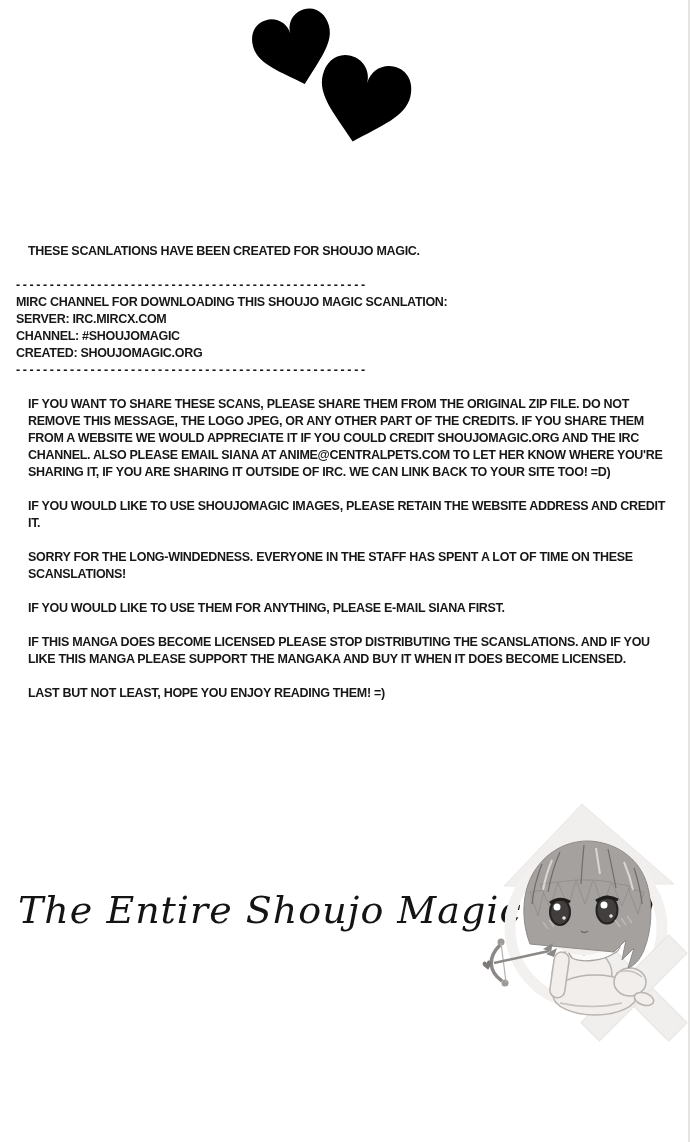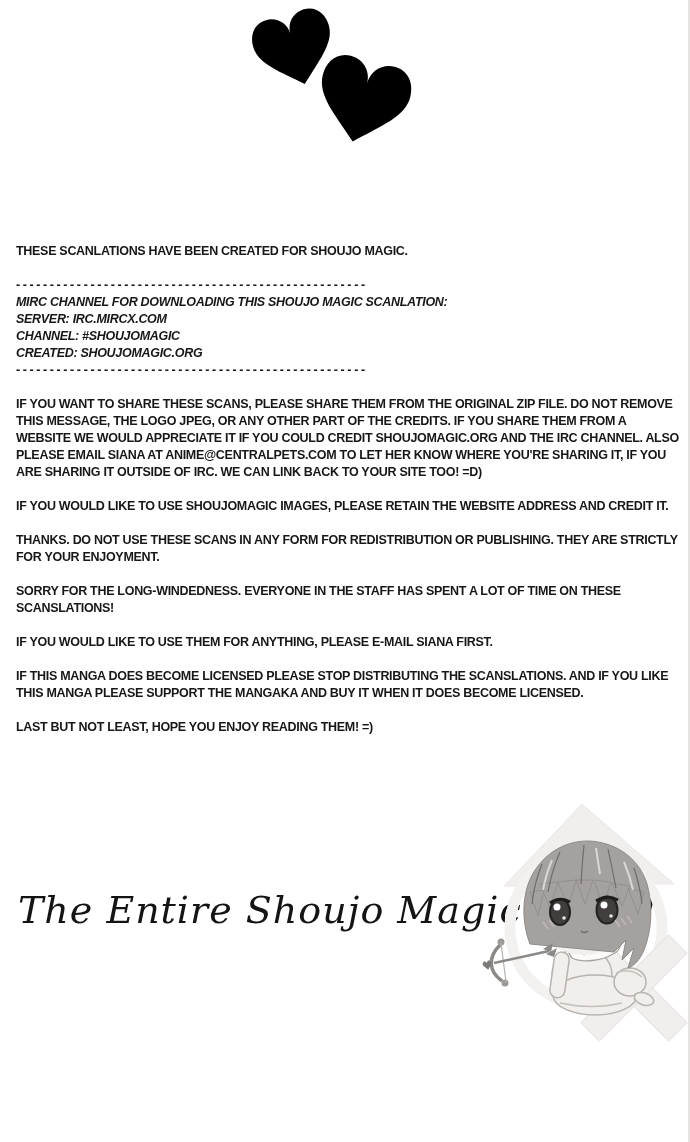--- a/index.html
+++ b/index.html
@@ -6,22 +6,22 @@
   .page {
     position:relative; width:690px; height:1142px; background:#ffffff;
     overflow:hidden; font-family:"Liberation Sans", sans-serif;
   }
   .hearts { position:absolute; left:228px; top:6px; }
   .text-block {
     position:absolute; left:16px; top:243px; width:664px;
     color:#171717; font-size:12.5px; line-height:17px; font-weight:bold;
     letter-spacing:-0.3px;
   }
-  .text-block p { margin:0 0 17px 0; }
-  .text-block p.tight { margin:0;font-style:italic; }
+  .text-block p { margin:0 0 17px 12px; }
+  .text-block p.tight { margin:0; }
   .text-block p.divider {
     margin:0; letter-spacing:2.6px; font-weight:bold; white-space:nowrap;
     overflow:hidden;
   }
   .text-block p.divider.divider-bottom { margin:0 0 17px 0; }
   .signature {
     position:absolute; left:18px; top:888px; width:500px;
     font-family:"DejaVu Serif", serif; font-style:italic;
     font-size:38px; color:#141414; letter-spacing:1px; white-space:nowrap;
   }
@@ -50,21 +50,20 @@
 
     <p class="divider">----------------------------------------------------</p>
     <p class="tight">MIRC CHANNEL FOR DOWNLOADING THIS SHOUJO MAGIC SCANLATION:</p>
     <p class="tight">SERVER: IRC.MIRCX.COM</p>
     <p class="tight">CHANNEL: #SHOUJOMAGIC</p>
     <p class="tight">CREATED: SHOUJOMAGIC.ORG</p>
     <p class="divider divider-bottom">----------------------------------------------------</p>
 
     <p>IF YOU WANT TO SHARE THESE SCANS, PLEASE SHARE THEM FROM THE ORIGINAL ZIP FILE. DO NOT REMOVE THIS MESSAGE, THE LOGO JPEG, OR ANY OTHER PART OF THE CREDITS. IF YOU SHARE THEM FROM A WEBSITE WE WOULD APPRECIATE IT IF YOU COULD CREDIT SHOUJOMAGIC.ORG AND THE IRC CHANNEL. ALSO PLEASE EMAIL SIANA AT ANIME@CENTRALPETS.COM TO LET HER KNOW WHERE YOU'RE SHARING IT, IF YOU ARE SHARING IT OUTSIDE OF IRC. WE CAN LINK BACK TO YOUR SITE TOO! =D)</p>
     <p>IF YOU WOULD LIKE TO USE SHOUJOMAGIC IMAGES, PLEASE RETAIN THE WEBSITE ADDRESS AND CREDIT IT.</p>
-    <p>THANKS. DO NOT USE THESE SCANS IN ANY FORM FOR REDISTRIBUTION OR PUBLISHING. THEY ARE STRICTLY FOR YOUR ENJOYMENT.</p>
     <p>SORRY FOR THE LONG-WINDEDNESS. EVERYONE IN THE STAFF HAS SPENT A LOT OF TIME ON THESE SCANSLATIONS!</p>
     <p>IF YOU WOULD LIKE TO USE THEM FOR ANYTHING, PLEASE E-MAIL SIANA FIRST.</p>
     <p>IF THIS MANGA DOES BECOME LICENSED PLEASE STOP DISTRIBUTING THE SCANSLATIONS. AND IF YOU LIKE THIS MANGA PLEASE SUPPORT THE MANGAKA AND BUY IT WHEN IT DOES BECOME LICENSED.</p>
     <p>LAST BUT NOT LEAST, HOPE YOU ENJOY READING THEM! =)</p>
   </div>
 
   <div class="signature">The Entire Shoujo Magic Team!</div>
 
   <svg class="footer-art" width="230" height="300" viewBox="460 778 230 300" aria-hidden="true">
 

